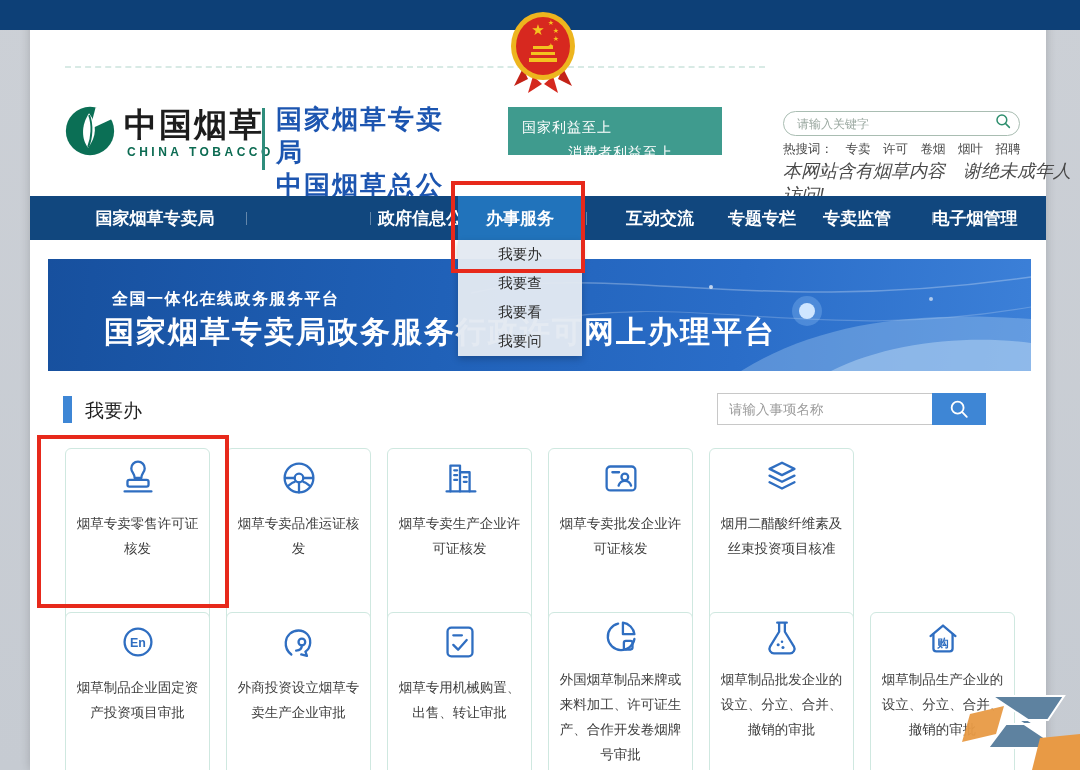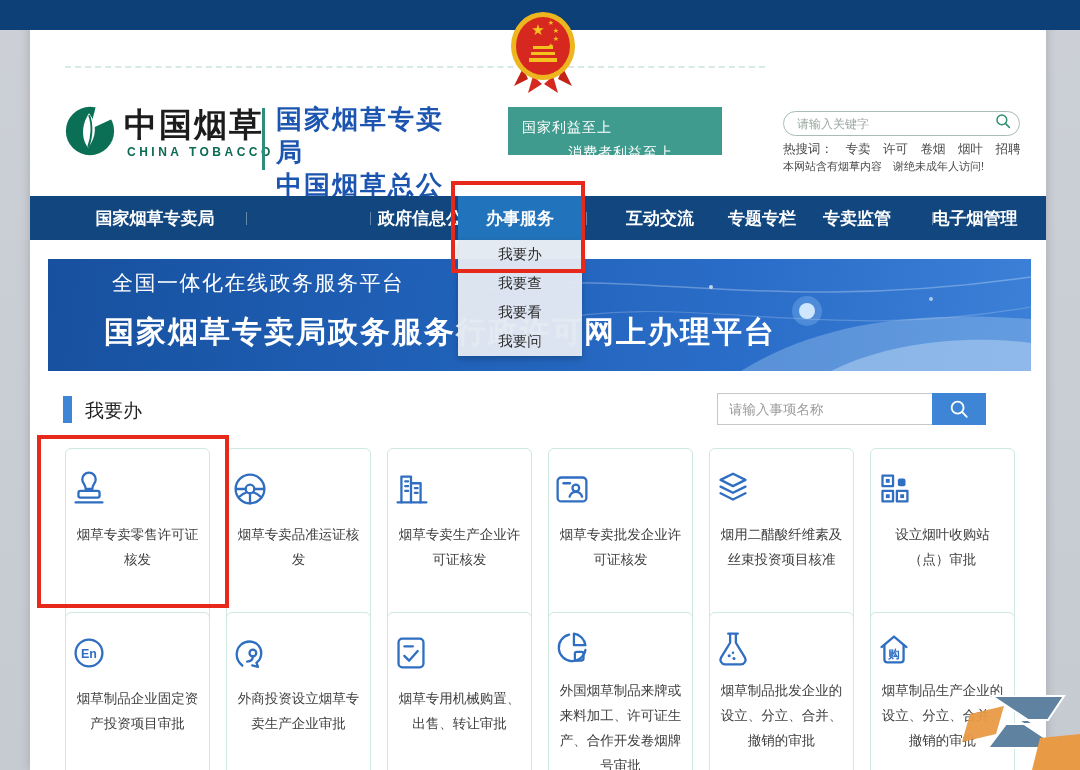--- a/index.html
+++ b/index.html
@@ -29,53 +29,53 @@
   .slogan .l2 { padding-left:60px; line-height:25px; }
   .search-pill { position:absolute; left:783px; top:111px; width:237px; height:25px;
                  border:1px solid #a9bdb2; border-radius:13px; background:#fff;
                  display:flex; }
   .search-pill input { flex:1; border:0; outline:0; background:transparent; font-size:12px;
                  color:#444; padding-left:13px; font-family:inherit; }
   .search-pill input::placeholder { color:#9aa8a0; }
   .search-pill .mag { width:26px; height:18px; }
   .hotwords { position:absolute; left:783px; top:141px; font-size:12.5px; color:#4a4a4a; }
   .hotwords span { margin-right:9px; }
-  .notice { position:absolute; left:783px; top:159px; font-size:11px; color:#4a4a4a; }
+  .notice { position:absolute; left:783px; top:159px; font-size:18px; color:#4a4a4a;font-style:italic; }
   
   .nav { position:absolute; left:30px; top:196px; width:1016px; height:44px; background:#11477e; }
   .nav-item { position:absolute; top:0; height:44px; display:flex; align-items:center;
               justify-content:center; color:#fff; font-size:17px; font-weight:bold; cursor:pointer; }
   .nav-item.active { background:#2173bb; }
   .nav-sep { position:absolute; top:16px; width:1px; height:13px; background:rgba(255,255,255,.35); }
   
   .dropdown { position:absolute; left:458px; top:240px; width:124px; z-index:7;
               background:rgba(227,233,241,.96); box-shadow:0 3px 7px rgba(0,0,0,.22); }
   .dropdown .dd-item { height:29px; display:flex; align-items:center; justify-content:center;
               font-size:14.5px; color:#2d2d2d; cursor:pointer; }
   
   .banner { position:absolute; left:48px; top:259px; width:983px; height:112px; overflow:hidden;
             background:linear-gradient(97deg,#17509e 0%,#2061b8 40%,#2a6dc8 70%,#3c80d8 100%); }
-  .banner .b1 { position:absolute; left:64px; top:10px; color:#fff; font-size:21px;
-            font-weight:normal; letter-spacing:1.5px; }
+  .banner .b1 { position:absolute; left:64px; top:30px; color:#fff; font-size:16px;
+            font-weight:bold; letter-spacing:1.5px; }
   .banner .b2 { position:absolute; left:56px; top:53px; color:#fff; font-size:30px;
             font-weight:bold; letter-spacing:2px; }
   .banner svg { position:absolute; right:0; top:0; }
   
   .sec-bar { position:absolute; left:63px; top:396px; width:9px; height:27px; background:#3e86d5; }
   .sec-title { position:absolute; left:85px; top:398px; font-size:19px; color:#1f1f1f; }
   .svc-search { position:absolute; left:717px; top:393px; width:305px; height:32px; display:flex; }
   .svc-search input { width:215px; height:32px; border:1px solid #c8c8c8; border-right:0;
             outline:0; font-size:13.5px; color:#444; padding-left:11px; font-family:inherit; }
   .svc-search input::placeholder { color:#9b9b9b; }
   .svc-search .btn { width:54px; height:32px; background:#3e86d5; display:flex; align-items:center;
             justify-content:center; cursor:pointer; }
   
   .card { position:absolute; width:145px; height:180px; background:#fff; border:1px solid #cfe8e0;
-          border-radius:6px; display:flex; flex-direction:column; align-items:flex-start;
-          padding-top:13px; cursor:pointer; }
+          border-radius:6px; display:flex; flex-direction:column; align-items:center;
+          padding-top:2px; cursor:pointer; }
   .card-icon { height:54px; display:flex; align-items:center; justify-content:center; }
   .card-label { margin-top:6px; padding:0 9px; font-size:13.5px; line-height:25px;
           color:#3d3d3d; text-align:center; }
   
   .red-box { position:absolute; border:4px solid #e7291b; z-index:20; }
   .red-1 { left:451px; top:181px; width:134px; height:92px; }
   .red-2 { left:37px; top:435px; width:192px; height:173px; }
   
   .watermark { position:absolute; left:952px; top:686px; z-index:15; }
 </style>
@@ -241,34 +241,20 @@
   <div class="card" style="left:709px;top:448px">
     <div class="card-icon">
         <svg viewBox="0 0 48 48" width="46" height="46" fill="none" stroke="#2f6ec1" stroke-width="2.4" stroke-linecap="round" stroke-linejoin="round">
           <path d="M24 8l13 6.5L24 21 11 14.5 24 8z"></path>
           <path d="M11 21.5L24 28l13-6.5"></path>
           <path d="M11 28.5L24 35l13-6.5"></path>
         </svg>
       </div>
     <div class="card-label">烟用二醋酸纤维素及丝束投资项目核准</div>
   </div>
-  <div class="card" style="left:870px;top:448px">
-    <div class="card-icon">
-        <svg viewBox="0 0 48 48" width="46" height="46" fill="none" stroke="#2f6ec1" stroke-width="2.4" stroke-linecap="round" stroke-linejoin="round">
-          <rect x="12" y="10" width="11" height="11"></rect>
-          <rect x="15.5" y="13.5" width="4" height="4" fill="#2f6ec1" stroke="none"></rect>
-          <rect x="12" y="26" width="11" height="11"></rect>
-          <rect x="15.5" y="29.5" width="4" height="4" fill="#2f6ec1" stroke="none"></rect>
-          <rect x="27" y="26" width="11" height="11"></rect>
-          <rect x="30.5" y="29.5" width="4" height="4" fill="#2f6ec1" stroke="none"></rect>
-          <rect x="28" y="13" width="8" height="8" rx="2" fill="#2f6ec1" stroke="none"></rect>
-        </svg>
-      </div>
-    <div class="card-label">设立烟叶收购站（点）审批</div>
-  </div>
   <div class="card" style="left:65px;top:612px">
     <div class="card-icon">
         <svg viewBox="0 0 48 48" width="46" height="46" fill="none" stroke="#2f6ec1" stroke-width="2.4" stroke-linecap="round" stroke-linejoin="round">
           <circle cx="24" cy="24" r="14"></circle>
           <text x="24" y="29" text-anchor="middle" font-size="13" font-weight="bold" fill="#2f6ec1" stroke="none" font-family="Liberation Sans, sans-serif">En</text>
         </svg>
       </div>
     <div class="card-label">烟草制品企业固定资产投资项目审批</div>
   </div>
   <div class="card" style="left:226px;top:612px">

